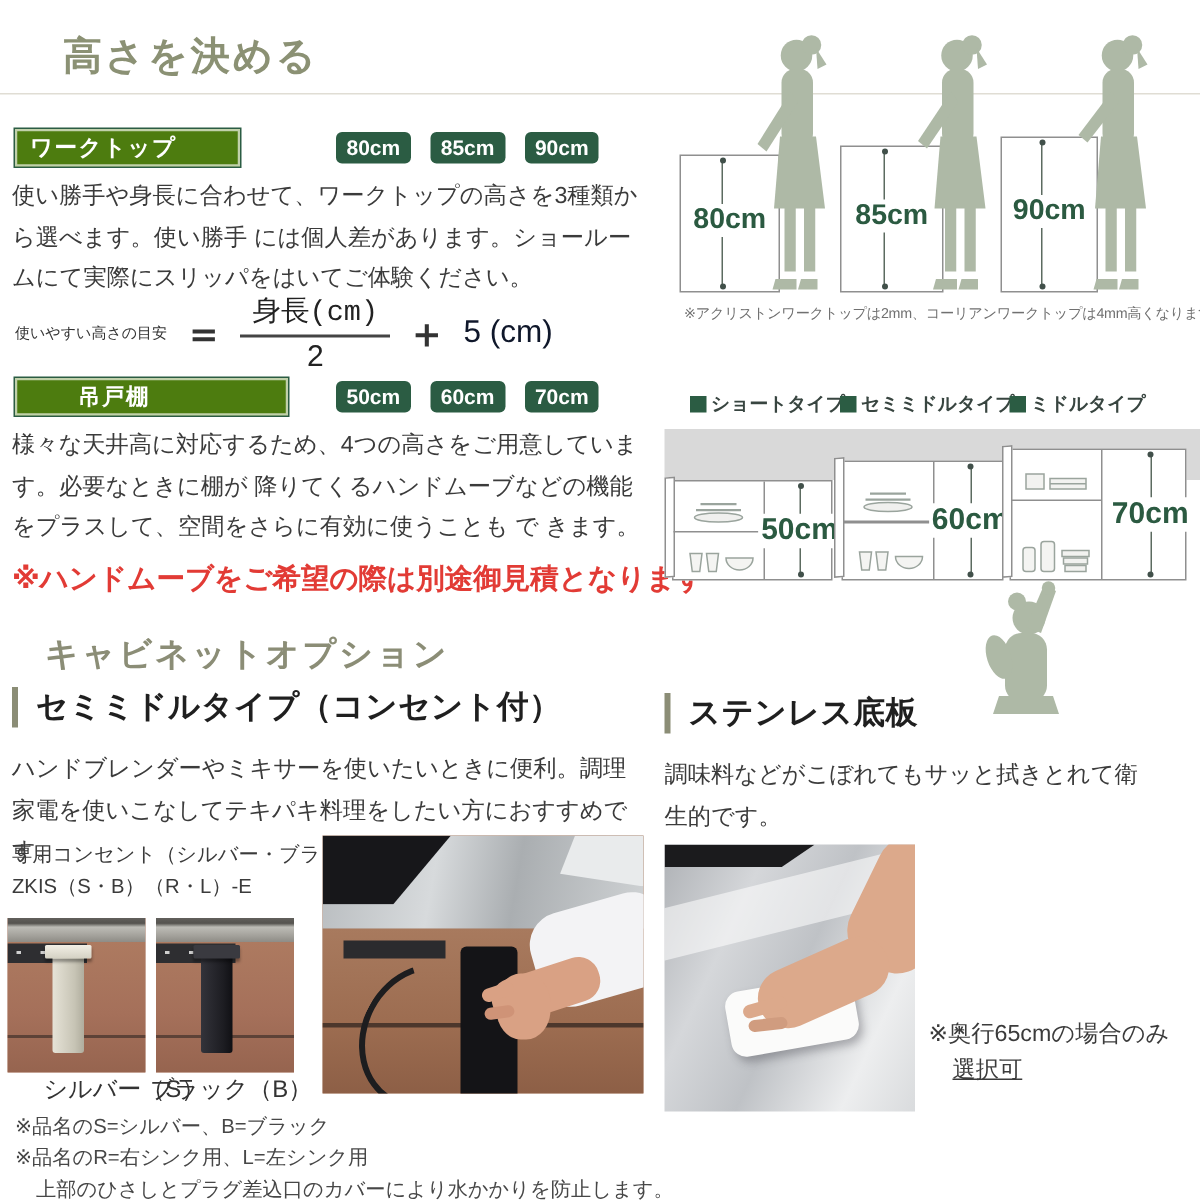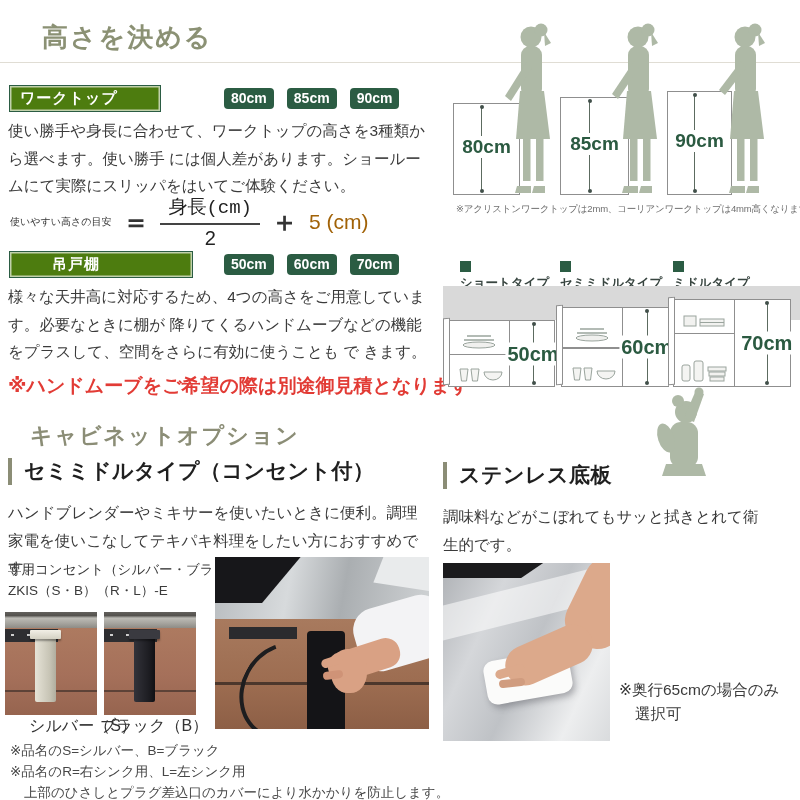--- a/index.html
+++ b/index.html
@@ -33,37 +33,37 @@
   .variant-label{position:absolute;font-size:16px;color:#333;}
 
   
   .formula{position:absolute;left:10px;top:196px;display:flex;align-items:center;gap:9px;height:52px;}
   .formula .lbl{font-size:10px;color:#333;}
   .formula .eq{font-size:27px;font-weight:700;color:#333;margin:0 2px;}
   .frac{display:inline-block;text-align:center;}
   .frac .num{font-size:19px;color:#222;padding:0 8px 3px;border-bottom:2px solid #444;}
   .frac .den{font-size:20px;color:#222;padding-top:2px;}
   .formula .plus{font-size:27px;font-weight:700;color:#333;margin:0 2px;}
-  .formula .cnst{font-size:21px;color:#a16207;}
+  .formula .cnst{font-size:21px;color:#0f172a;}
 
   
   .wt-diagram{position:absolute;left:440px;top:0;width:360px;height:218px;}
   .counter{position:absolute;background:#fff;border:1.5px solid #8f8f8f;z-index:1;}
   .dim-line{position:absolute;left:42%;top:2px;bottom:2px;width:1px;background:#5c6b60;}
   .dim-line::before,.dim-line::after{content:"";position:absolute;left:50%;transform:translateX(-50%);
       width:4px;height:4px;border-radius:50%;background:#41504a;}
   .dim-line::before{top:-1px;} .dim-line::after{bottom:-1px;}
   .counter .clabel{position:absolute;left:50%;top:48%;transform:translate(-50%,-50%);
       background:#fff;padding:0 3px;font-size:19px;font-weight:700;color:#2b5a41;z-index:2;}
   .woman{position:absolute;z-index:3;}
   .small-note{position:absolute;font-size:9.5px;color:#707070;white-space:nowrap;letter-spacing:-0.2px;}
 
   
   .hc-diagram{position:absolute;left:440px;top:258px;width:360px;height:218px;}
-  .legend-item{position:absolute;display:flex;gap:3px;flex-direction:column;}
+  .legend-item{position:absolute;display:flex;align-items:center;gap:3px;}
   .legend-item .sq{width:11px;height:11px;background:#2b5c43;}
   .legend-item .lg-txt{font-size:12.5px;font-weight:700;color:#384540;}
   .ceiling{position:absolute;left:3px;top:28px;width:357px;height:34px;background:#d9d9d9;}
   .cab{position:absolute;background:#fff;border:1.5px solid #8f8f8f;z-index:2;}
   .cab .door{position:absolute;left:-6px;top:-3px;width:5px;height:100%;background:#fff;
              border:1.5px solid #8f8f8f;transform:skewY(-5deg);}
   .cab .interior{position:absolute;left:0;top:0;bottom:0;width:60px;border-right:1.5px solid #8f8f8f;}
   .cab .shelf{position:absolute;left:0;right:0;top:50%;height:1.5px;background:#8f8f8f;}
   .cab .dim-line{left:80%;}
   .cab .clabel{position:absolute;left:80%;top:50%;transform:translate(-50%,-50%);
@@ -118,21 +118,21 @@
   .pw-cloth{position:absolute;left:42px;top:92px;width:86px;height:44px;background:#fbfbfa;border-radius:10px;
       transform:rotate(-10deg);box-shadow:2px 4px 6px rgba(60,60,70,.35);}
   .pw-hand{position:absolute;left:60px;top:72px;width:92px;height:40px;background:#dca98b;border-radius:20px;
       transform:rotate(-24deg);}
   .pw-arm{position:absolute;right:-22px;top:-6px;width:58px;height:92px;background:#dca98b;border-radius:24px;
       transform:rotate(26deg);}
   .pw-finger{position:absolute;left:52px;top:104px;width:30px;height:9px;background:#dca98b;border-radius:5px;transform:rotate(-16deg);}
   .pw-finger2{position:absolute;left:56px;top:116px;width:26px;height:8px;background:#d09c7f;border-radius:5px;transform:rotate(-6deg);}
 
   .stainless-note{position:absolute;left:619px;top:678px;font-size:15.5px;line-height:1.55;color:#3b3b3b;}
-  .stainless-note .indent{padding-left:16px;}
+  .stainless-note .indent{padding-left:16px;text-decoration:underline;}
 </style>
 </head>
 <body>
 
 <div class="page">
 
   <div class="h1">高さを決める</div>
   <div class="rule"></div>
 
   <div class="gbar" style="left:10px;top:86px;">

